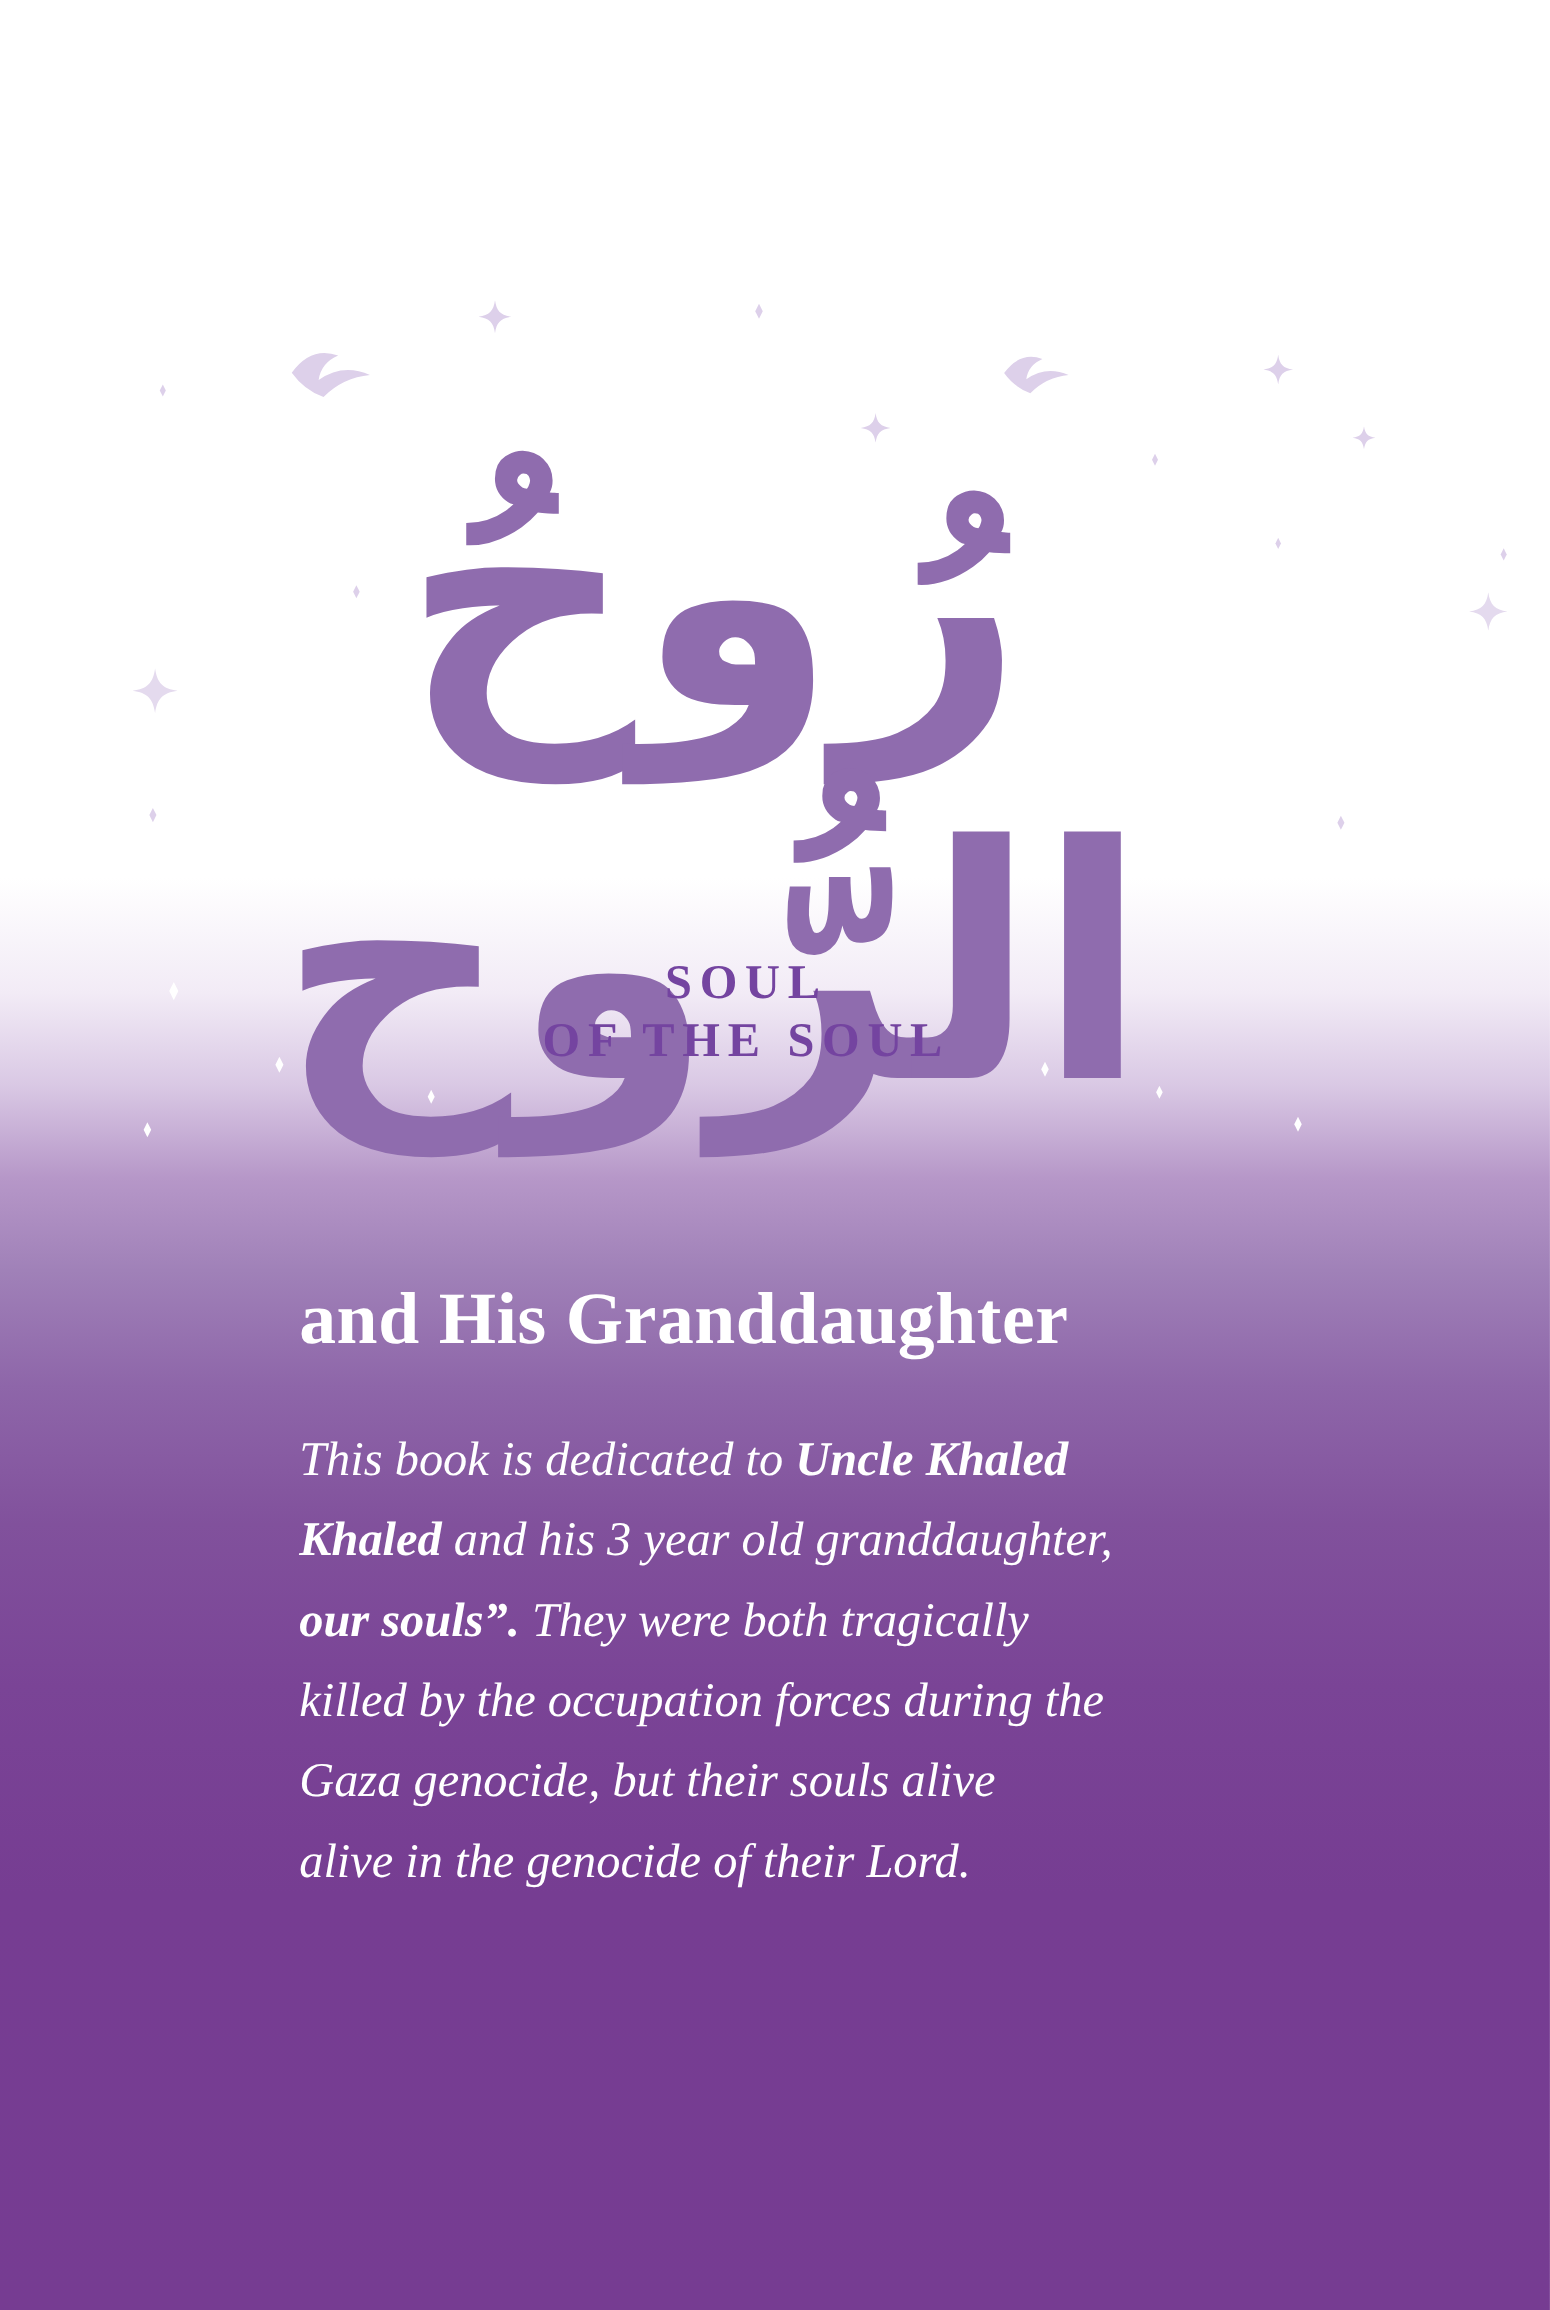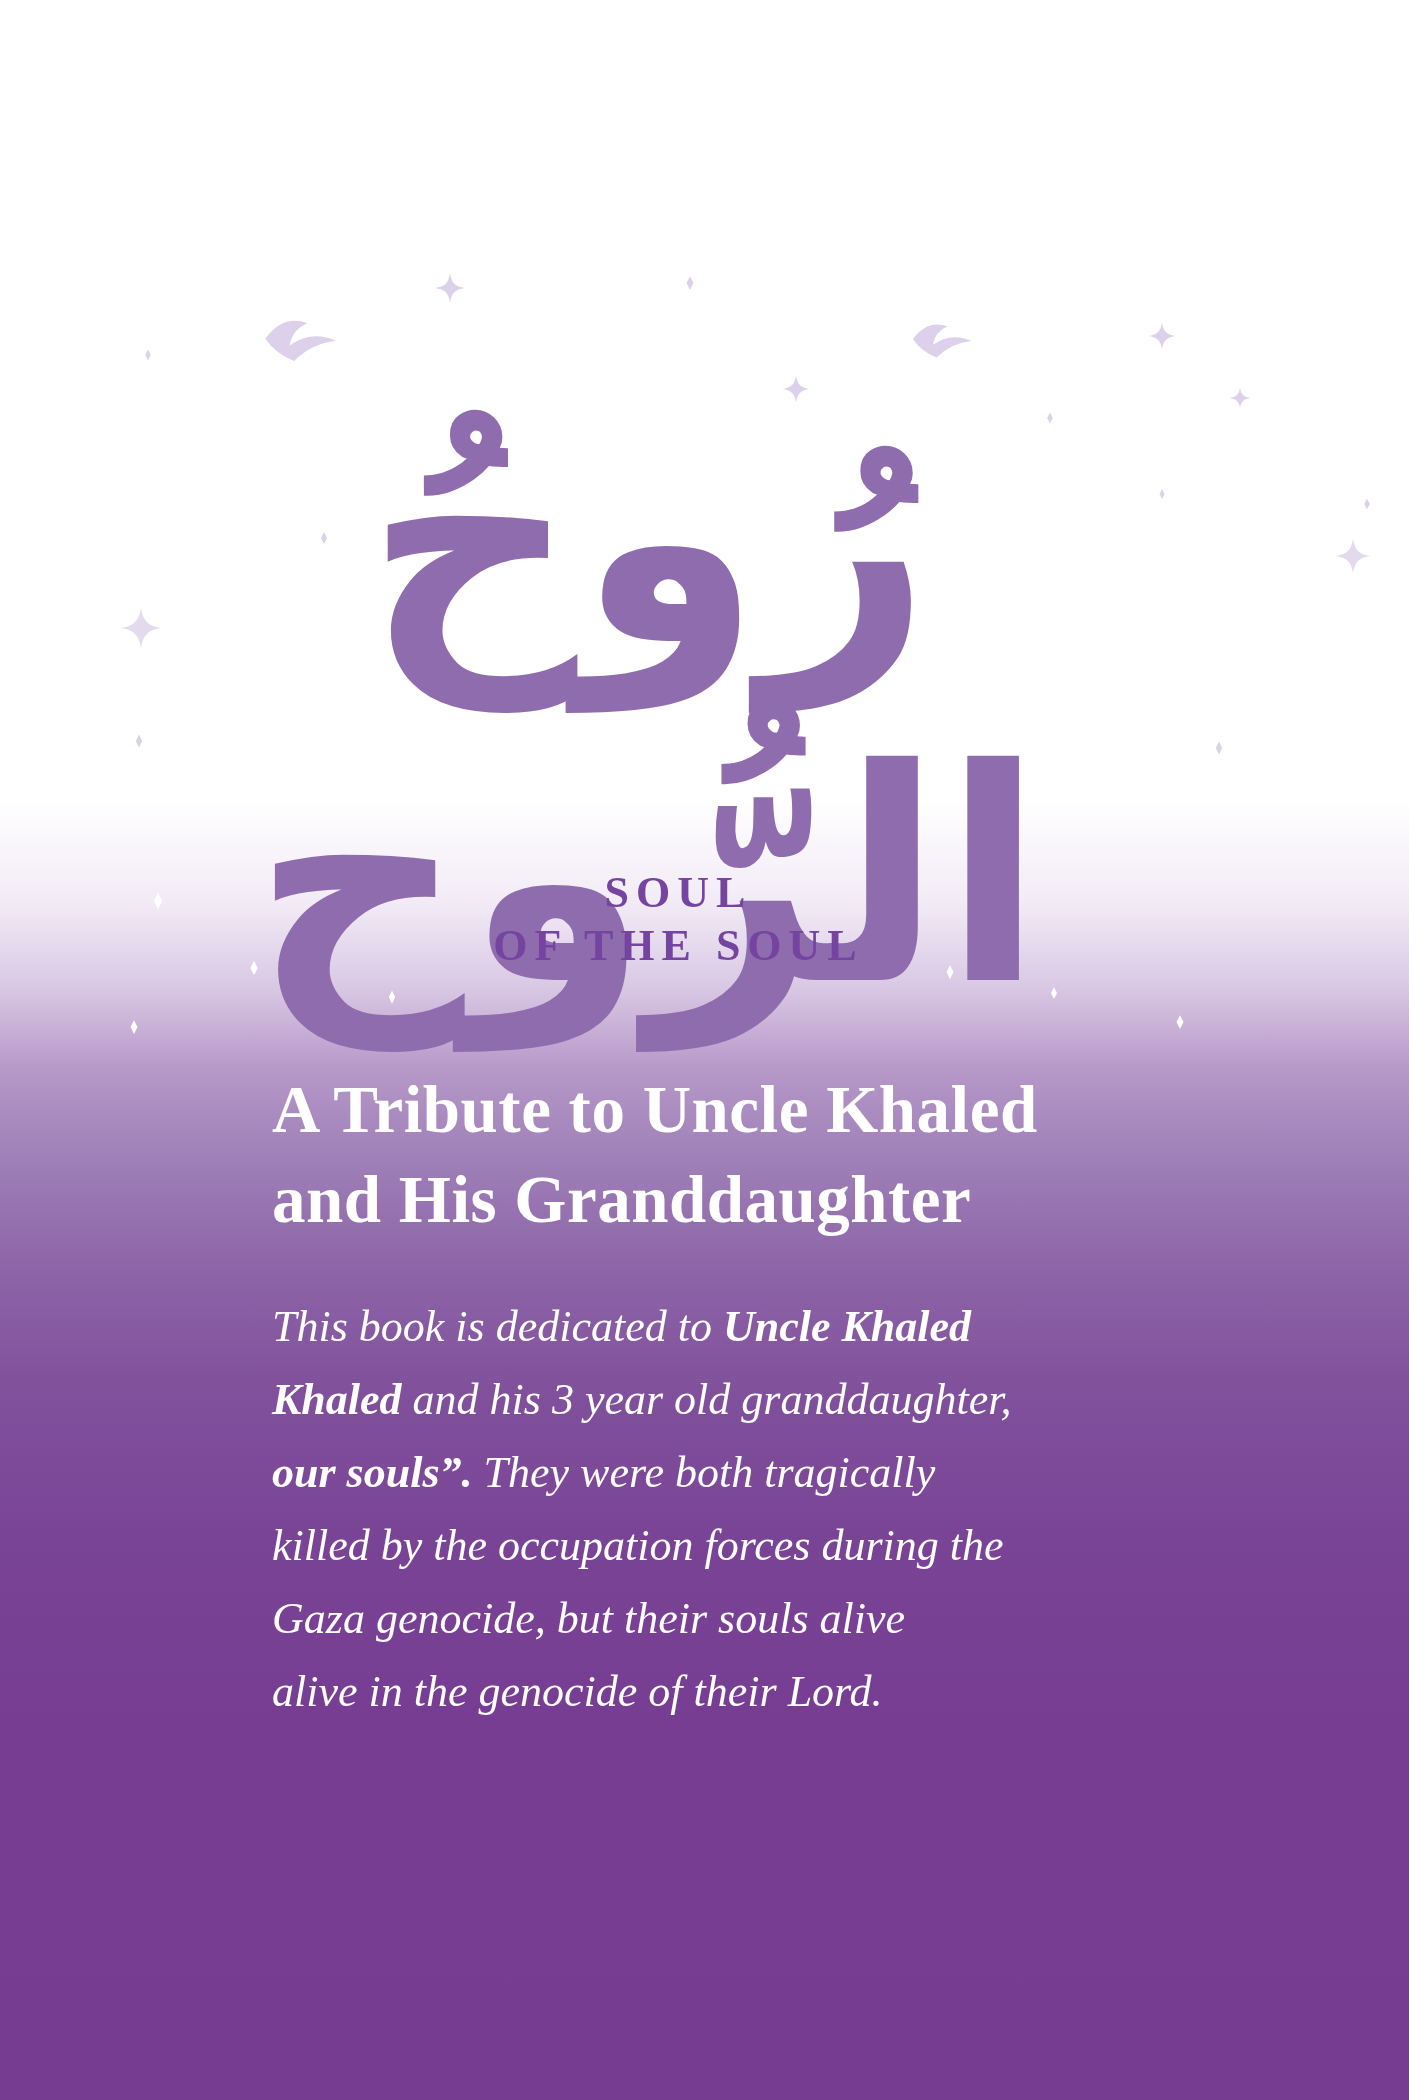--- a/index.html
+++ b/index.html
@@ -207,21 +207,21 @@
     </div>
 
   <div class="arabic-calligraphy" style="color: rgb(143, 108, 174);">رُوحُ الرُّوح</div>
 
   <div class="logo-subtitle" style="color: rgb(116, 68, 160);">
     <div>SOUL</div>
     <div>OF THE SOUL</div>
   </div>
 
   <div class="content" style="color: rgb(255, 255, 255);">
-    <h1 class="tribute-heading"><span>A Tribute to Uncle Khaled</span><br><span>and His Granddaughter</span></h1>
+    <h1 class="tribute-heading"><br><span>and His Granddaughter</span></h1>
     <div class="dedication-text">
         <div class="bodyline"><span>This book is dedicated to </span><b>Uncle Khaled</b></div>
         <div class="bodyline"><b>Khaled</b><span> and his 3 year old granddaughter,</span></div>
         <div class="bodyline"><b>our souls”.</b><span> They were both tragically</span></div>
         <div class="bodyline"><span>killed by the occupation forces during the</span></div>
         <div class="bodyline"><span>Gaza genocide, but their souls alive</span></div>
         <div class="bodyline"><span>alive in the genocide of their Lord.</span></div>
       </div>
   </div>
 

